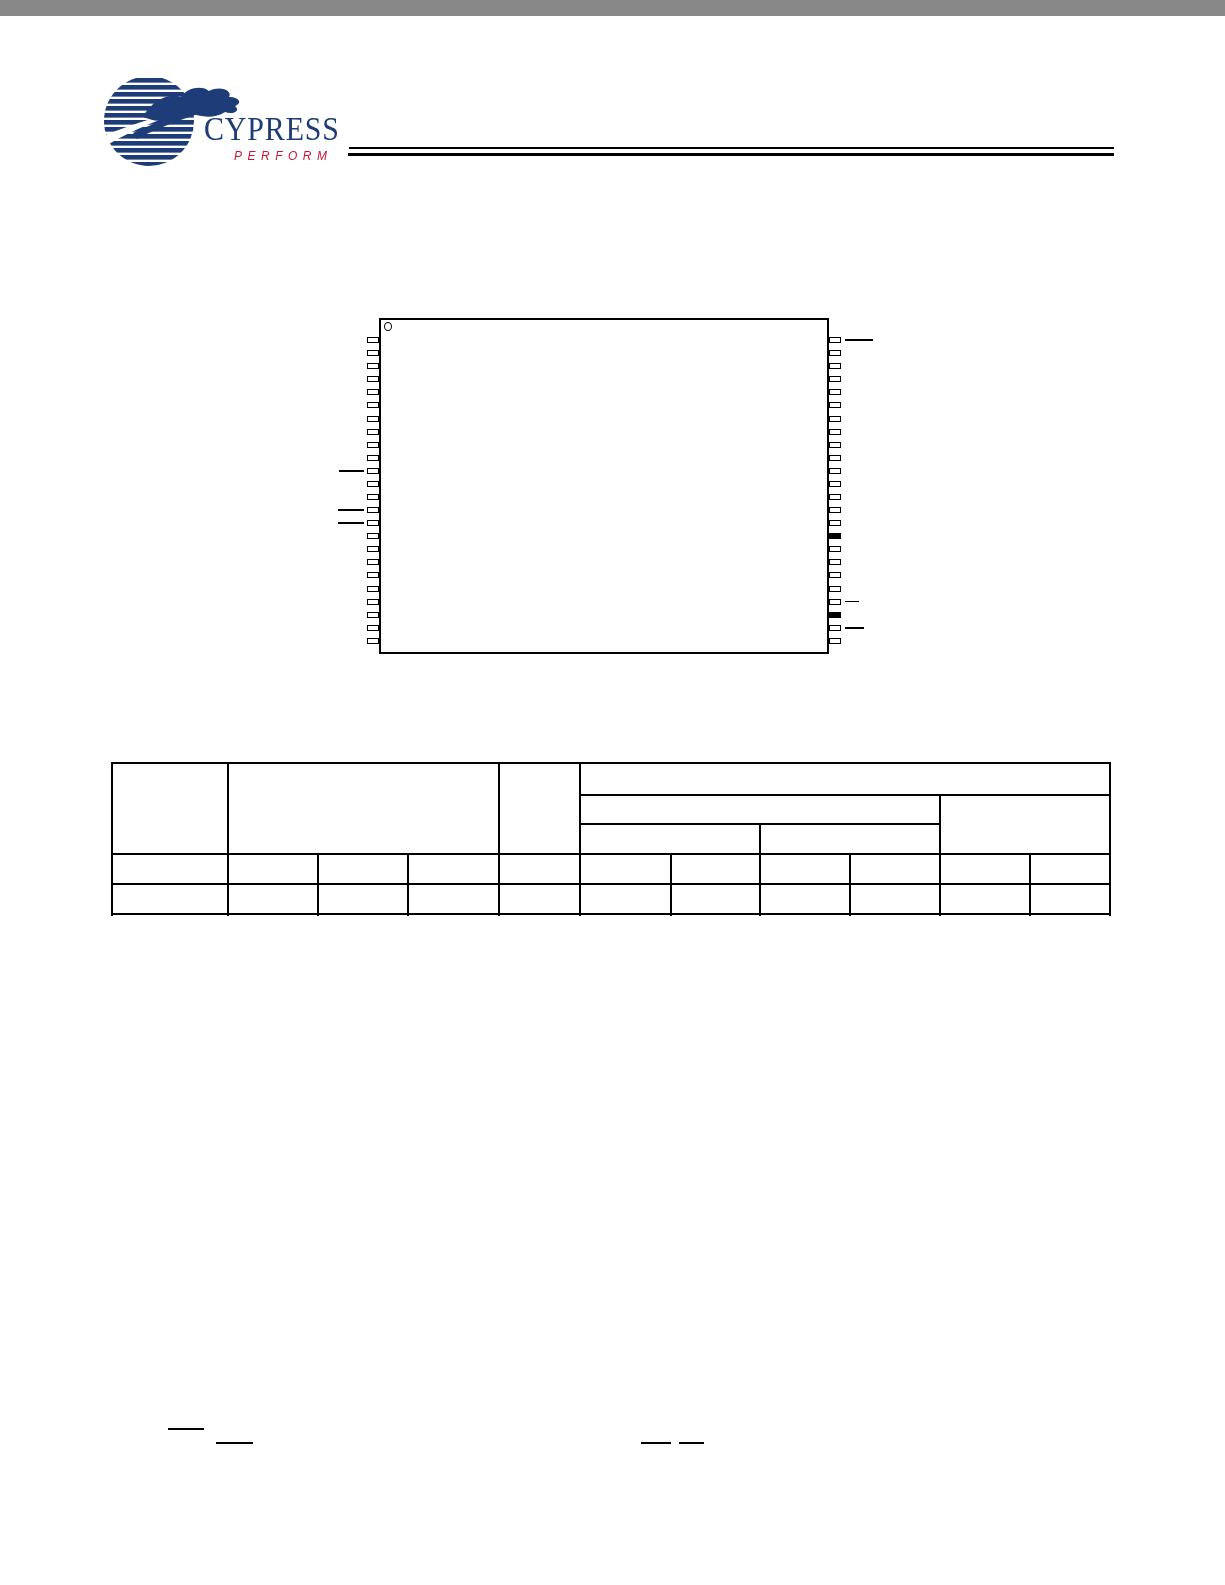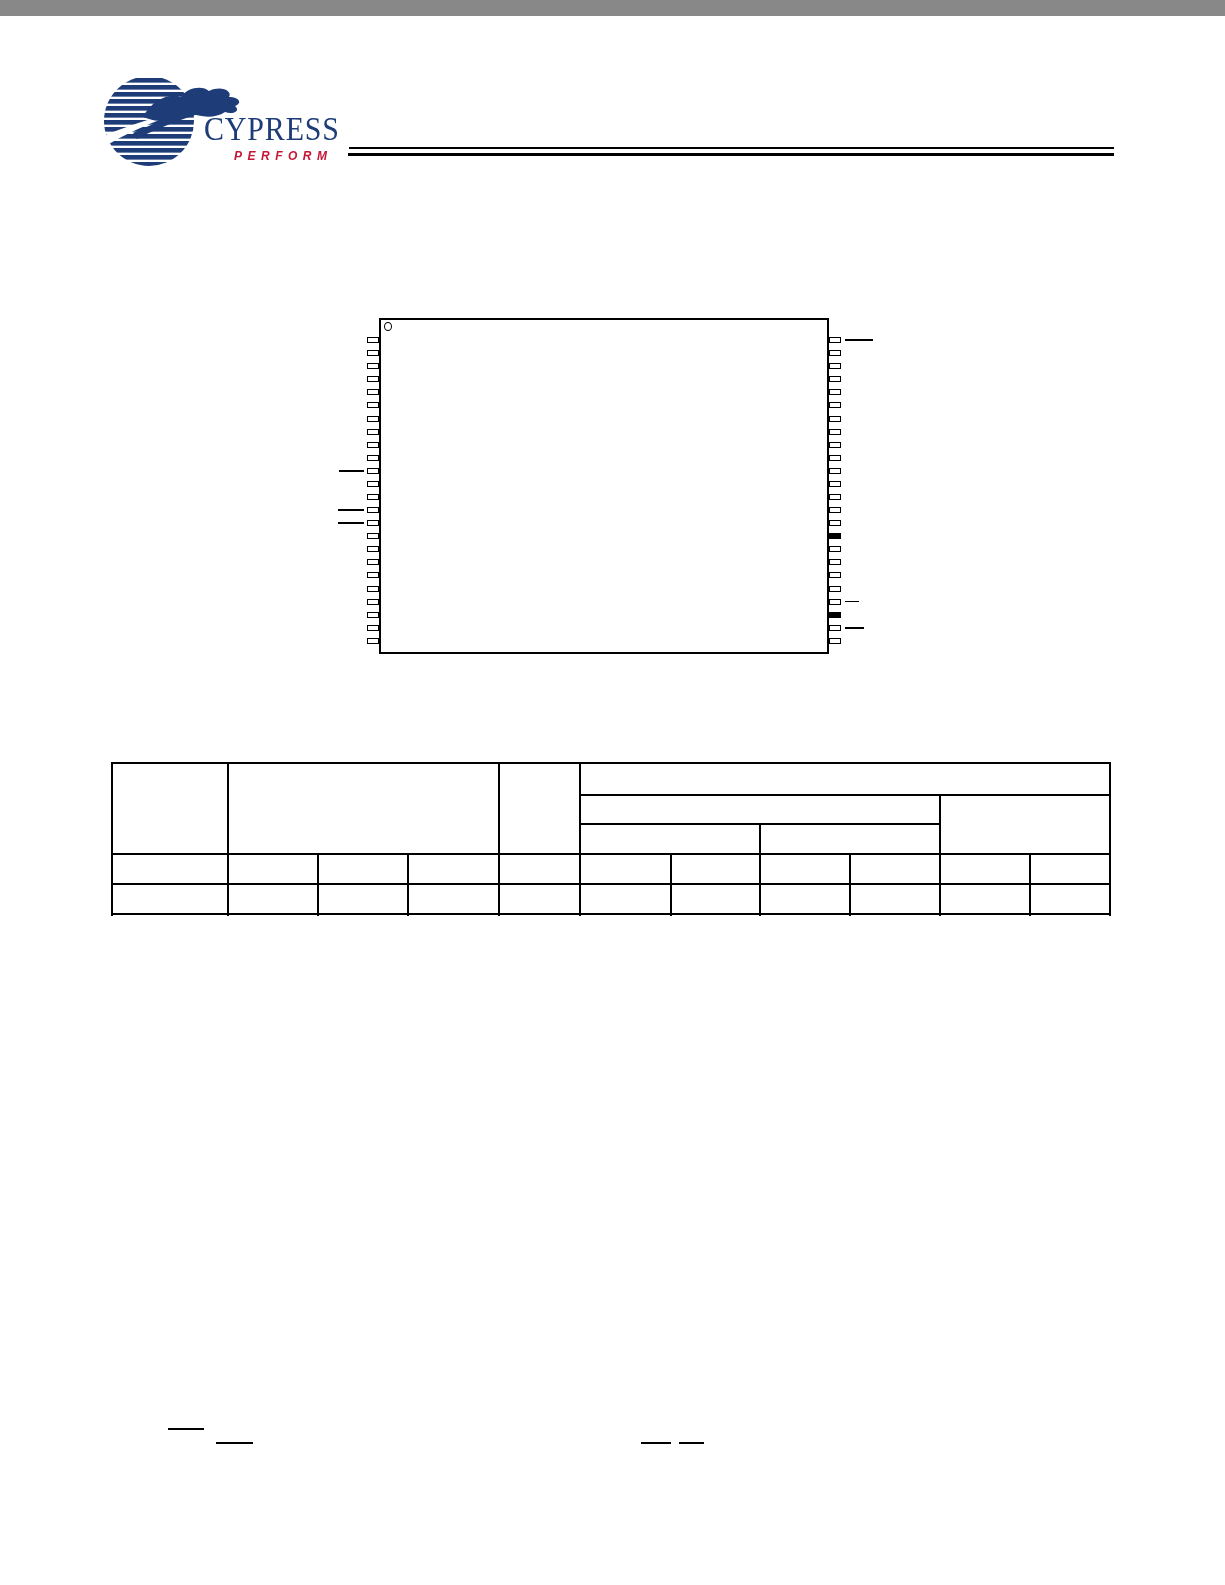--- a/index.html
+++ b/index.html
@@ -16,21 +16,21 @@
   .logo-globe{position:absolute;left:3px;top:3px;}
   .logo-brand{
     position:absolute;left:104px;top:44px;
     font-family:"Liberation Serif", serif;
     font-size:34px;line-height:1;color:var(--navy,#1e3c78);
     letter-spacing:1px;transform:scaleX(0.88);transform-origin:left top;
     white-space:nowrap;
   }
   .logo-tagline{
     position:absolute;left:134px;top:81px;
-    font-size:12px;font-weight:bold;font-style:italic;
+    font-size:12px;font-weight:normal;font-style:italic;
     letter-spacing:5.5px;color:var(--red,#c41735);
     white-space:nowrap;
   }
   
   .rule{position:absolute;background:#000;}
   .rule-thin{left:349px;top:131px;width:765px;height:2px;}
   .rule-thick{left:348px;top:137px;width:766px;height:3px;}
   
   .chip-body{
     position:absolute;left:379px;top:302px;width:450px;height:336px;

